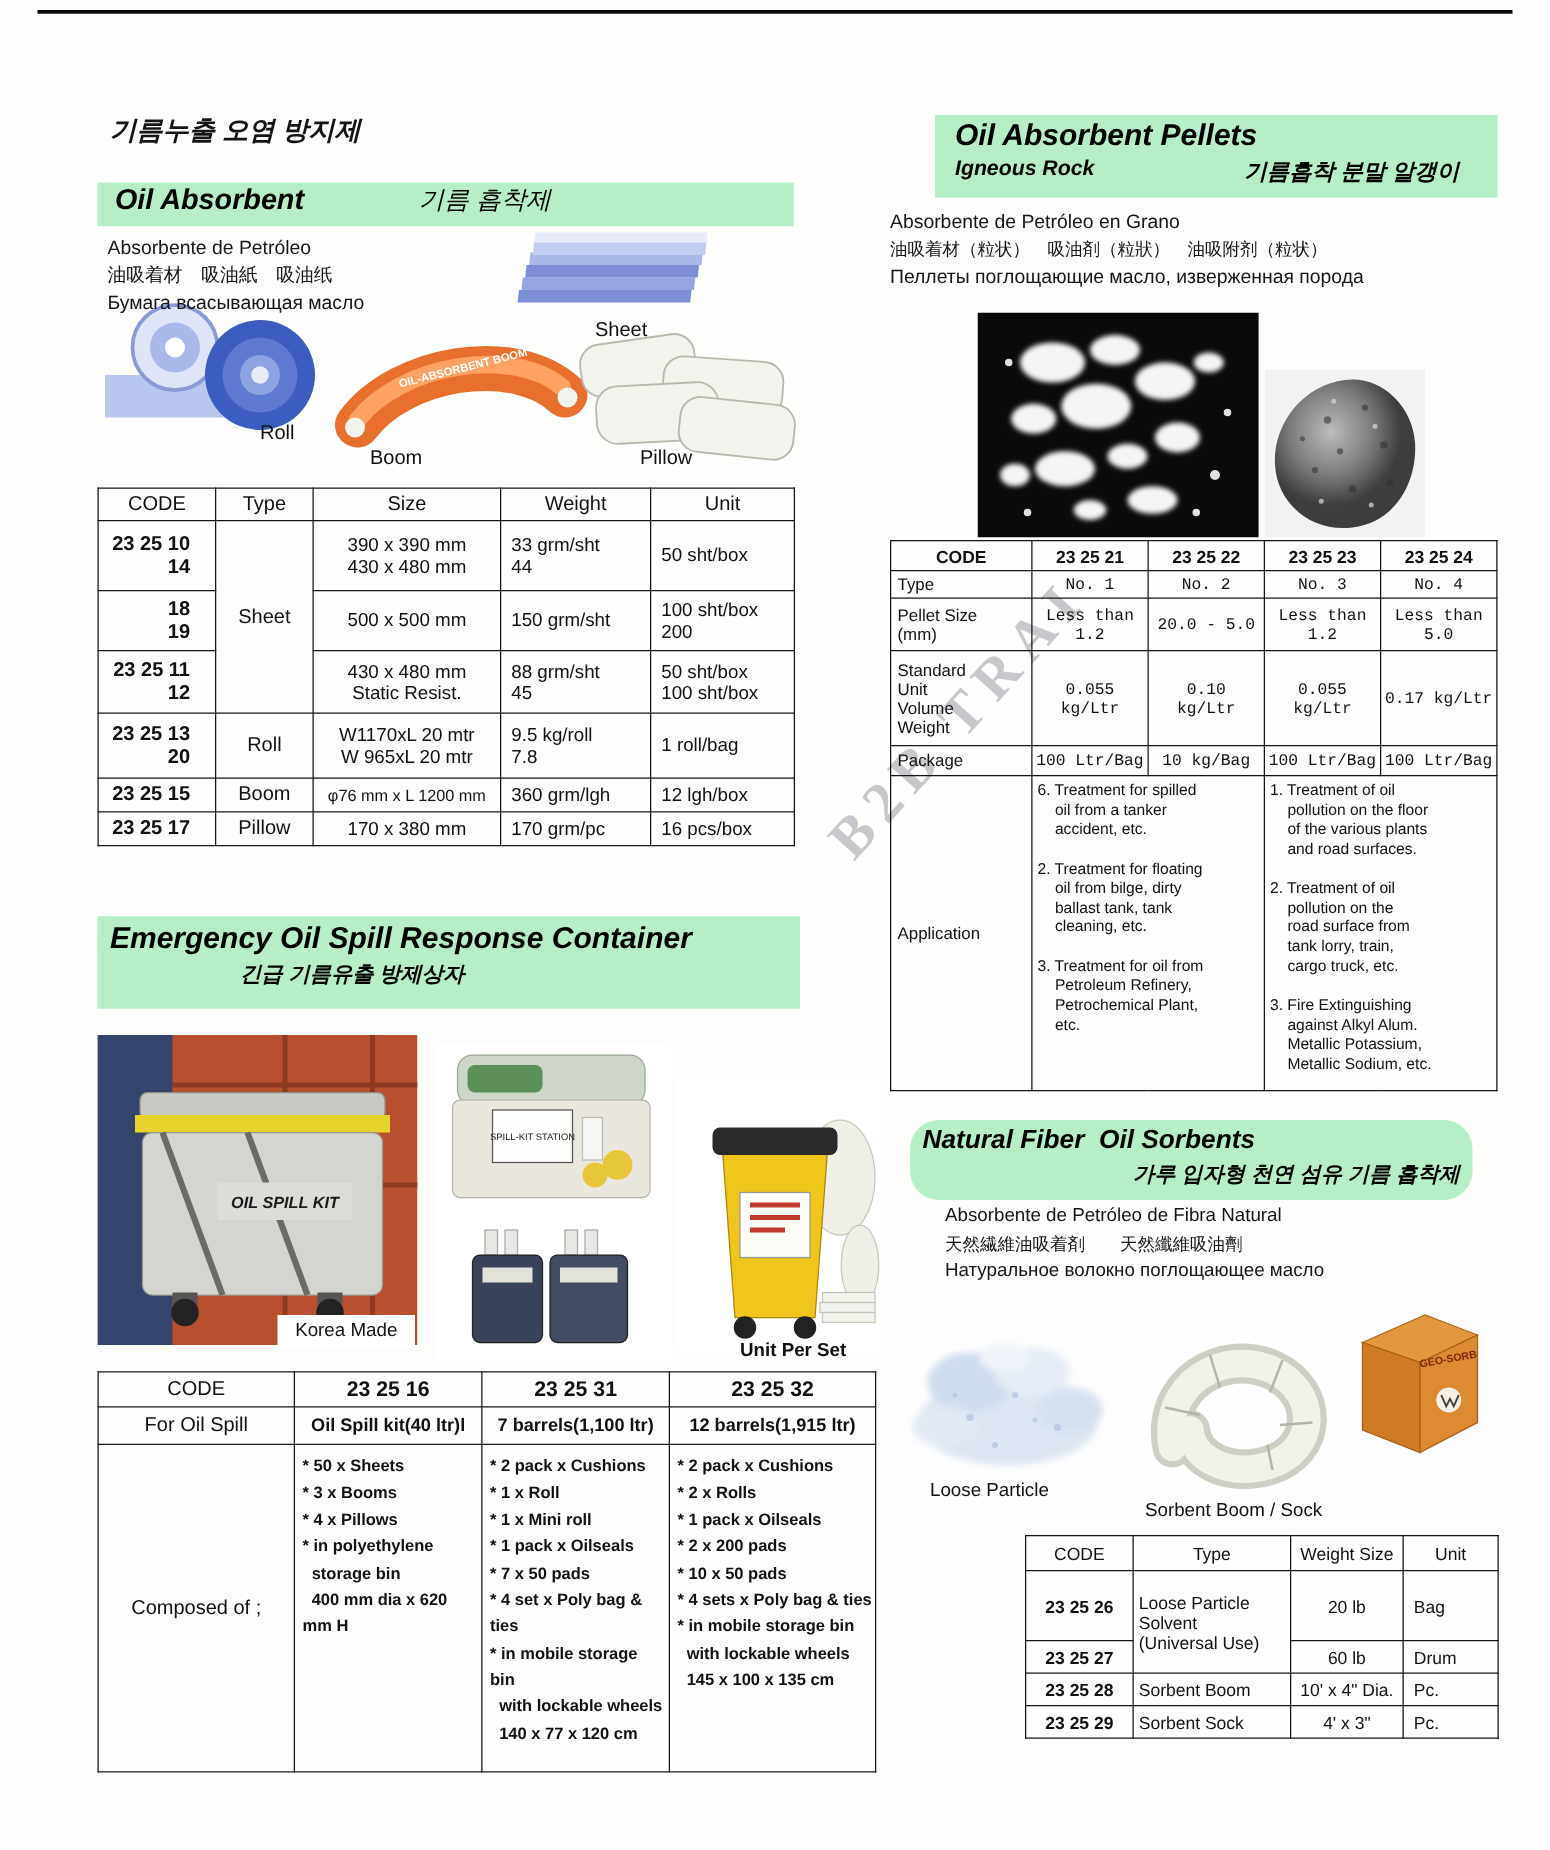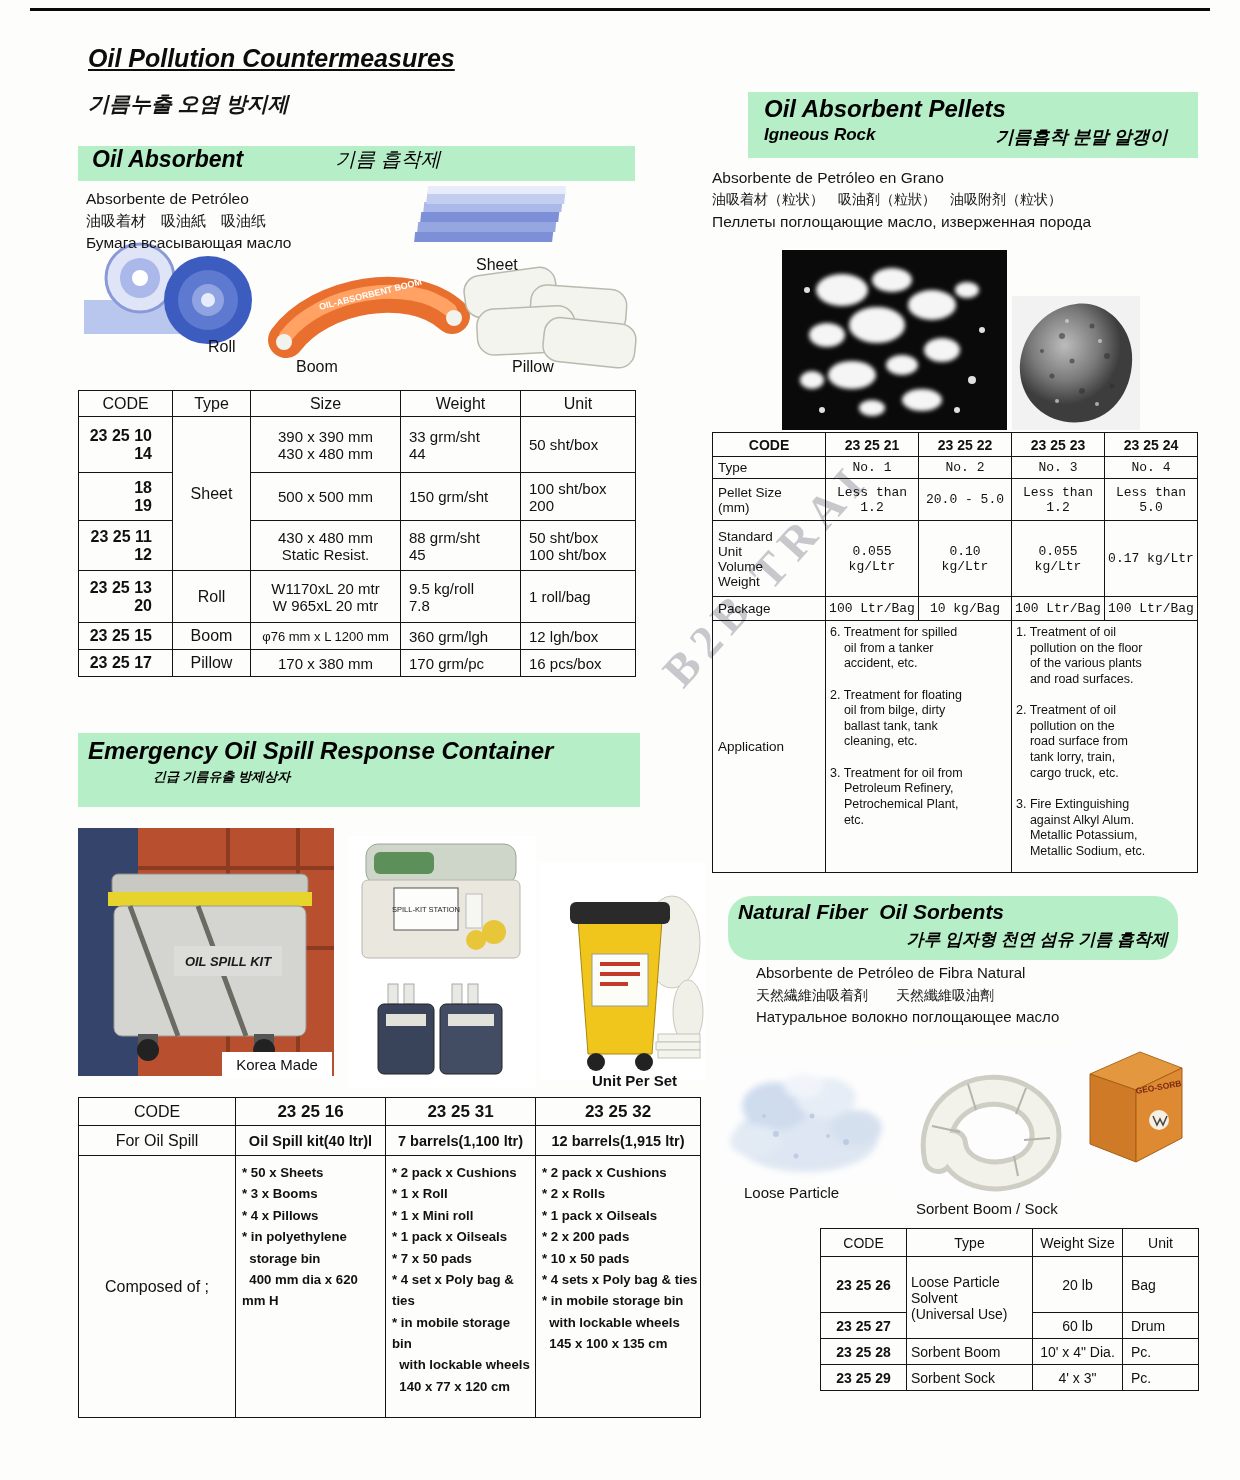--- a/index.html
+++ b/index.html
@@ -30,21 +30,21 @@
   #oa-langs .cjk { font-size:15px; }
   .imglabel { font-size:16px; color:#111; z-index:4; }
   #oa-table { left:78px; top:390px; width:557px; }
   #oa-table .code { font-weight:bold; text-align:right; padding-right:20px; font-size:16px; }
   #oa-table .hdr { text-align:center; font-size:16px; height:26px; }
   #oa-table .typec { text-align:center; font-size:16px; }
 
   
   #em-bar { left:78px; top:733px; width:562px; height:74px; padding-top:4px; }
   #em-bar .t1 { font-size:24px; margin-left:10px; display:block; }
-  #em-bar .t2 { font-size:13px; margin-left:75px; margin-top:3px; display:block; font-style:italic; font-weight:600; }
+  #em-bar .t2 { font-size:17px; margin-left:114px; margin-top:3px; display:block; font-style:italic; font-weight:600; }
   #korea-made { left:222px; top:1052px; width:110px; height:26px; background:#fff; text-align:center; font-size:15px; line-height:26px; color:#111; z-index:4; }
   #unit-per-set { left:592px; top:1072px; font-size:15px; font-weight:bold; color:#111; }
   #em-table { left:78px; top:1097px; width:622px; }
   #em-table .hdr { text-align:center; font-size:16px; height:28px; }
   #em-table .codeh { font-weight:bold; font-size:17px; text-align:center; }
   #em-table .r1 { text-align:center; font-size:14.5px; font-weight:600; height:30px; }
   #em-table .lbl { text-align:center; font-size:16px; }
   #em-table .list { font-size:13.2px; line-height:1.62; font-weight:600; padding:6px 2px 4px 6px; height:262px; }
 
   
@@ -72,21 +72,20 @@
   #nf-table td { font-size:14px; }
   #nf-table .hdr { text-align:center; height:28px; }
   #nf-table .code { font-weight:bold; text-align:center; }
 </style>
 </head>
 <body>
 
 <div id="page">
 
   <div id="top-rule" class="abs"></div>
-  <div id="page-title" class="abs">Oil Pollution Countermeasures</div>
   <div id="page-title-kr" class="abs">기름누출 오염 방지제</div>
   <div id="watermark" class="abs">B2B TRAI</div>
 
   <div id="oa-bar" class="abs greenbar">
     <span class="t1 bi">Oil Absorbent</span>
     <span class="t2">기름 흡착제</span>
   </div>
   <div id="oa-langs" class="abs">
     <div>Absorbente de Petróleo</div>
     <div class="cjk">油吸着材　吸油紙　吸油纸</div>

